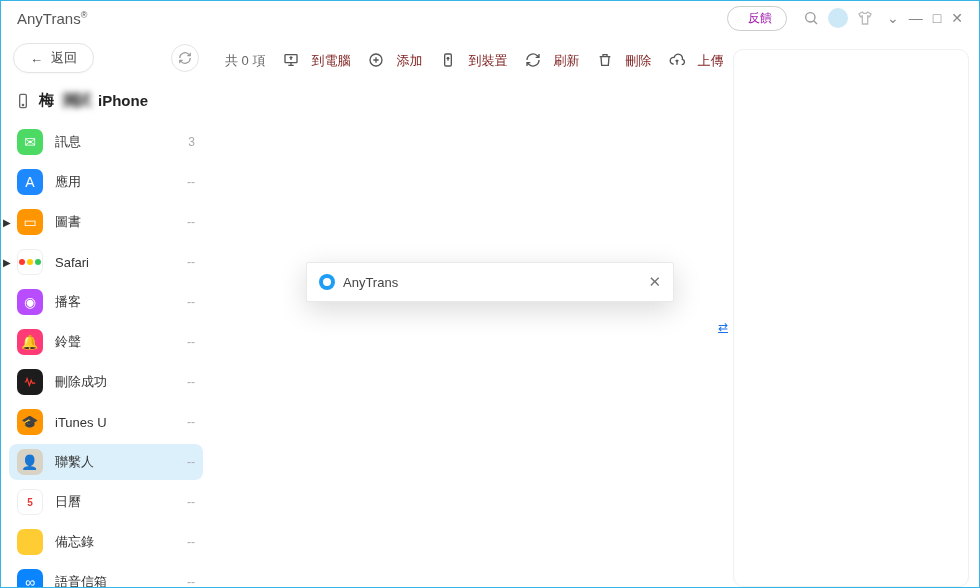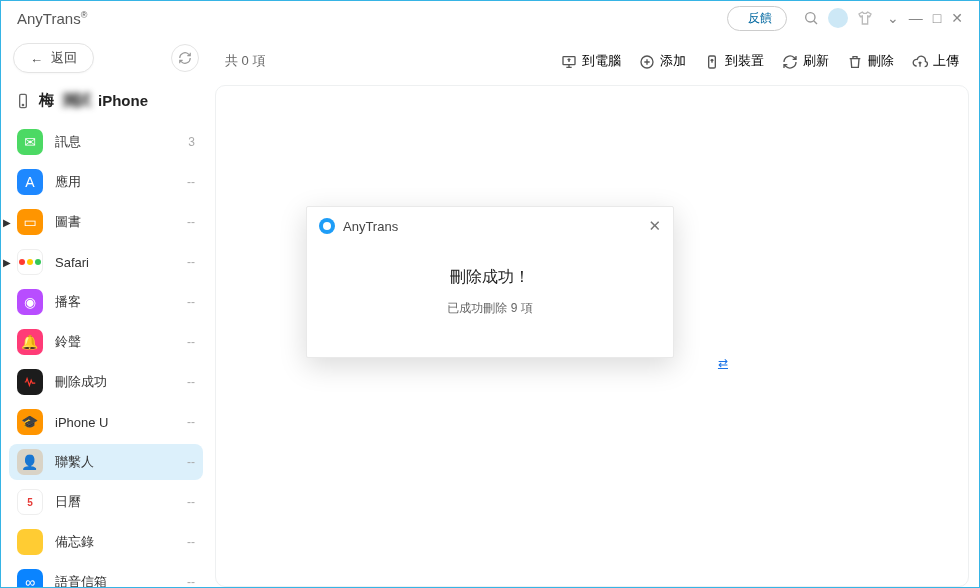--- a/index.html
+++ b/index.html
@@ -1,43 +1,43 @@
 <!DOCTYPE html>
 <html><head>
 <meta charset="utf-8">
 <style>
 *{box-sizing:border-box;margin:0;padding:0;font-family:"Microsoft YaHei","PingFang SC",Arial,sans-serif}
 body{width:980px;height:588px;overflow:hidden;background:#fff;border:1px solid #36b4e5;position:relative}
 .titlebar{height:34px;display:flex;align-items:center;padding:0 16px;color:#333;font-size:14px}
 .titlebar .brand{flex:0 0 auto;font-size:15px;color:#555}
 .titlebar .brand sup{font-size:9px}
 .titlebar .spacer{flex:1}
-.feedback-btn{display:flex;align-items:flex-start;gap:6px;border:1px solid #ccc;border-radius:14px;padding:3px 14px;font-size:12px;color:#0369a1;margin-right:10px;cursor:pointer}
+.feedback-btn{display:flex;align-items:flex-start;gap:6px;border:1px solid #ccc;border-radius:14px;padding:3px 14px;font-size:12px;color:#a21caf;margin-right:10px;cursor:pointer}
 .tb-icon{width:22px;height:22px;display:flex;align-items:center;justify-content:center;color:#999;margin:0 3px;cursor:pointer}
 .tb-icon svg{width:16px;height:16px}
 .avatar{width:20px;height:20px;border-radius:50%;background:#cde8f6;margin:0 3px;cursor:pointer}
 .win-ctrl{display:flex;align-items:center;margin-left:8px;gap:10px}
 .win-ctrl span{cursor:pointer;color:#888;font-size:14px}
 .content{display:flex;height:calc(100% - 34px)}
 .sidebar{width:210px;flex:0 0 210px;padding:0 8px}
 .sb-top{display:flex;align-items:center;justify-content:space-between;padding:8px 4px 12px}
 .back-btn{display:flex;align-items:center;gap:8px;border:1px solid #e4e4e4;border-radius:16px;padding:5px 16px;font-size:13px;color:#444;cursor:pointer;background:#fff;box-shadow:0 1px 2px rgba(0,0,0,.03)}
 .refresh-round{width:28px;height:28px;border:1px solid #e4e4e4;border-radius:50%;display:flex;align-items:center;justify-content:center;cursor:pointer;color:#888}
 .device{display:flex;align-items:center;gap:8px;padding:6px 6px 14px;font-size:15px;color:#222;font-weight:600}
 .device .blur{filter:blur(3px);letter-spacing:-1px}
 .cat-list{list-style:none}
 .cat-item{display:flex;align-items:center;padding:6px 8px;border-radius:8px;font-size:13px;color:#333;cursor:pointer;position:relative;margin-bottom:4px;height:36px}
 .cat-item .expand{position:absolute;left:-6px;font-size:10px;color:#333}
 .cat-item .ico{width:26px;height:26px;border-radius:7px;margin-right:12px;display:flex;align-items:center;justify-content:center;font-size:14px;color:#fff;flex:0 0 26px}
 .cat-item .count{margin-left:auto;color:#aaa;font-size:12px}
 .cat-item.active{background:#dcf0fb}
-.main{flex:1;padding:8px 10px 0 4px;display:flex;flex-direction:column}
+.main{flex:1;padding:8px 10px 0 4px;display:flex;flex-direction:row}
 .toolbar{display:flex;align-items:center;height:36px;padding:0 10px;font-size:13px;color:#666}
 .toolbar .sp{flex:1}
-.tool{display:flex;align-items:flex-end;gap:5px;margin-left:18px;cursor:pointer;color:#000000}
+.tool{display:flex;align-items:flex-start;gap:12px;margin-left:18px;cursor:pointer;color:#7f1d1d}
 .tool svg{width:16px;height:16px}
 .viewport{flex:1;border:1px solid #eef0f1;border-radius:10px;margin-top:6px;position:relative;background:#fff}
 .linkish{position:absolute;right:240px;top:270px;color:#1a73e8;text-decoration:underline;font-size:12px}
 .modal{position:absolute;left:50%;top:48%;transform:translate(-50%,-50%);width:368px;background:#fff;border:1px solid #e9e9e9;box-shadow:0 8px 28px rgba(0,0,0,.15);border-radius:2px}
 .modal-h{display:flex;align-items:center;padding:10px 12px;font-size:13px;color:#444}
 .modal-h .logo{width:16px;height:16px;border-radius:50%;background:#1e9df7;margin-right:8px;position:relative}
 .modal-h .logo::after{content:"";position:absolute;inset:4px;border-radius:50%;background:#fff}
 .modal-h .close{margin-left:auto;cursor:pointer;color:#777;font-size:15px}
 .modal-b{padding:22px 10px 40px;text-align:center}
 .modal-b .t1{font-size:16px;color:#222;margin-bottom:12px}
@@ -148,21 +148,21 @@
           <div class="ico c-voice">
             <svg width="14" height="14" viewBox="0 0 24 24">
               <path d="M3 12h2l2-6 4 12 3-9 2 5h5" stroke="#ff3b30" stroke-width="2" fill="none"></path>
             </svg>
           </div>
           <span>刪除成功</span>
           <span class="count">--</span>
         </li>
       <li class="cat-item">
           <div class="ico c-itu">🎓</div>
-          <span>iPhone U</span>
+          <span>iTunes U</span>
           <span class="count">--</span>
         </li>
       <li class="cat-item active">
           <div class="ico c-contact">👤</div>
           <span>聯繫人</span>
           <span class="count">--</span>
         </li>
       <li class="cat-item">
           <div class="ico c-cal">5</div>
           <span>日曆</span>
@@ -232,17 +232,13 @@
     </div>
   </div>
 </div>
 
 <div class="modal">
   <div class="modal-h">
     <div class="logo"></div>
     <span>AnyTrans</span>
     <span class="close">✕</span>
   </div>
-  <div class="modal-b">
-    <div class="t1">刪除成功！</div>
-    <div class="t2">已成功刪除 9 項</div>
-  </div>
 </div>
 
 </body></html>

